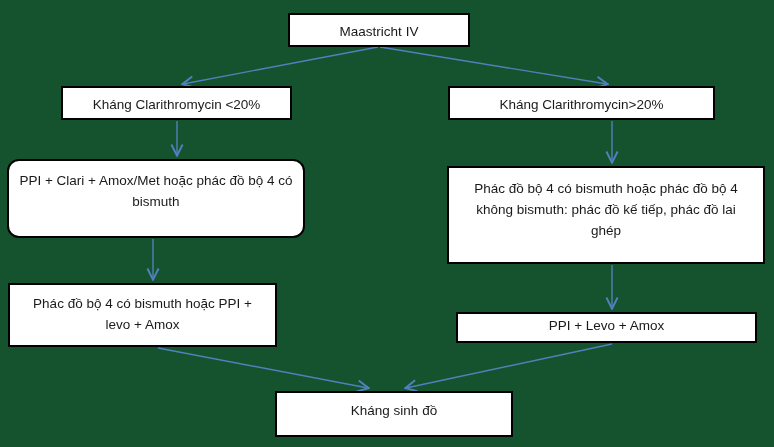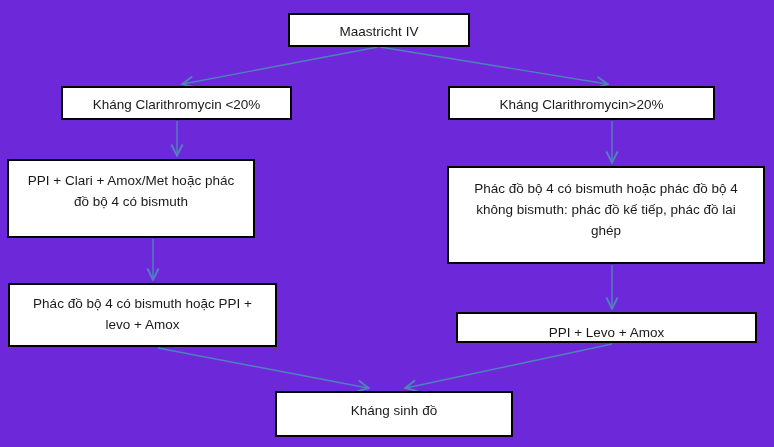--- a/index.html
+++ b/index.html
@@ -1,39 +1,39 @@
 <!DOCTYPE html>
 <html><head>
 <meta charset="utf-8">
 <style>
   html,body{margin:0;padding:0;background:#ffffff;}
   body{font-family:"Liberation Sans","DejaVu Sans",sans-serif;}
-  .canvas{position:relative;width:774px;height:447px;background:#6d28d9;overflow:hidden;}
+  .canvas{position:relative;width:774px;height:447px;background:#14532d;overflow:hidden;}
   .node{
     position:absolute;
     box-sizing:border-box;
     border:2px solid #000000;
     background:#ffffff;
     color:#1a1a1a;
     font-size:13.5px;
     line-height:21px;
     text-align:center;
     display:flex;
     justify-content:center;
     align-items:flex-start;
   }
   .node .lbl{display:block;width:100%;}
   
   .n-root        {left:288px; top:13px;  width:182px; height:34px; padding-top:6px;}
   .n-left-branch {left:61px;  top:86px;  width:231px; height:34px; padding-top:6px;}
   .n-right-branch{left:448px; top:86px;  width:267px; height:34px; padding-top:6px;}
-  .n-left-rx1    {left:7px;   top:159px; width:248px; height:79px; padding:9px 10px 0 10px;}
+  .n-left-rx1    {left:7px;   top:159px; width:298px; height:79px; padding:9px 10px 0 10px;border-radius:12px;}
   .n-right-rx1   {left:447px; top:166px; width:318px; height:98px; padding:10px 12px 0 12px;}
   .n-left-rx2    {left:8px;   top:283px; width:269px; height:64px; padding:8px 12px 0 12px;}
-  .n-right-rx2   {left:456px; top:312px; width:301px; height:31px; padding-top:8px;}
+  .n-right-rx2   {left:456px; top:312px; width:301px; height:31px; padding-top:1px;}
   .n-final       {left:275px; top:391px; width:238px; height:46px; padding-top:7px;}
   .connector-layer{position:absolute;left:0;top:0;width:774px;height:447px;pointer-events:none;}
 </style>
 </head>
 <body>
 
 <div class="canvas">
 
   <svg class="connector-layer" width="774" height="447" viewBox="0 0 774 447" xmlns="http://www.w3.org/2000/svg">
     <defs>

